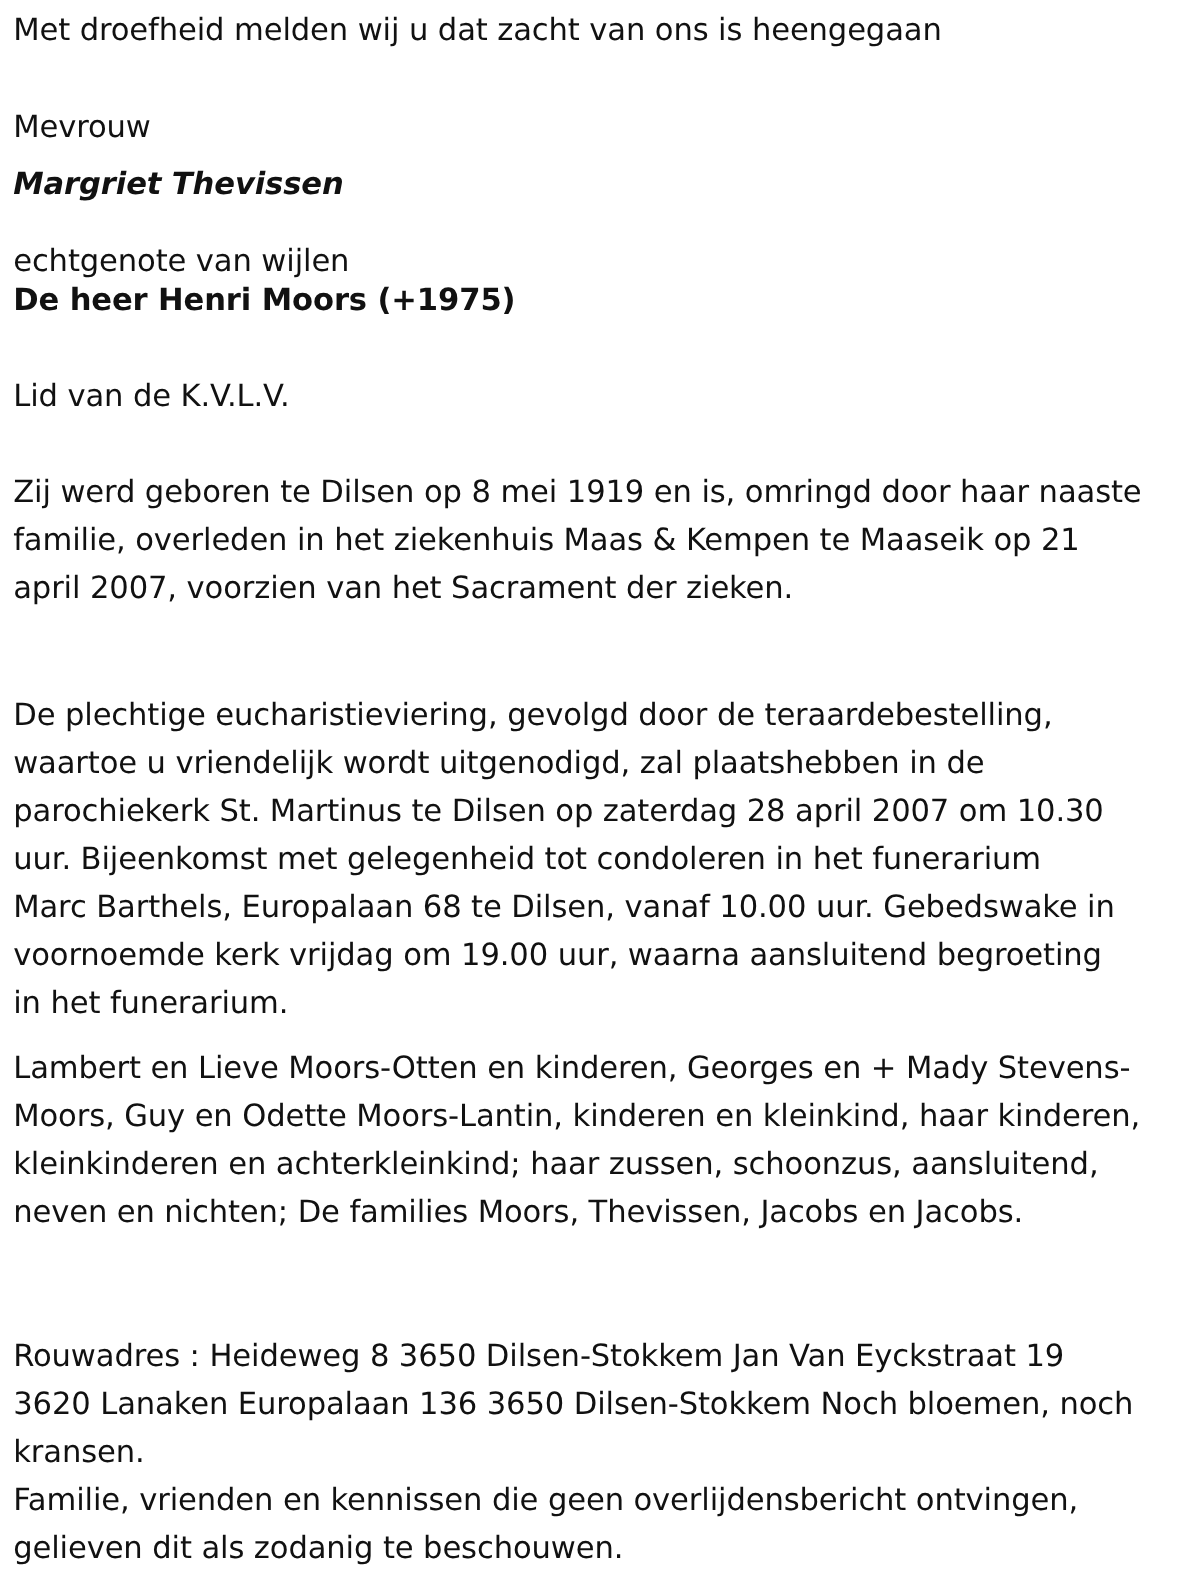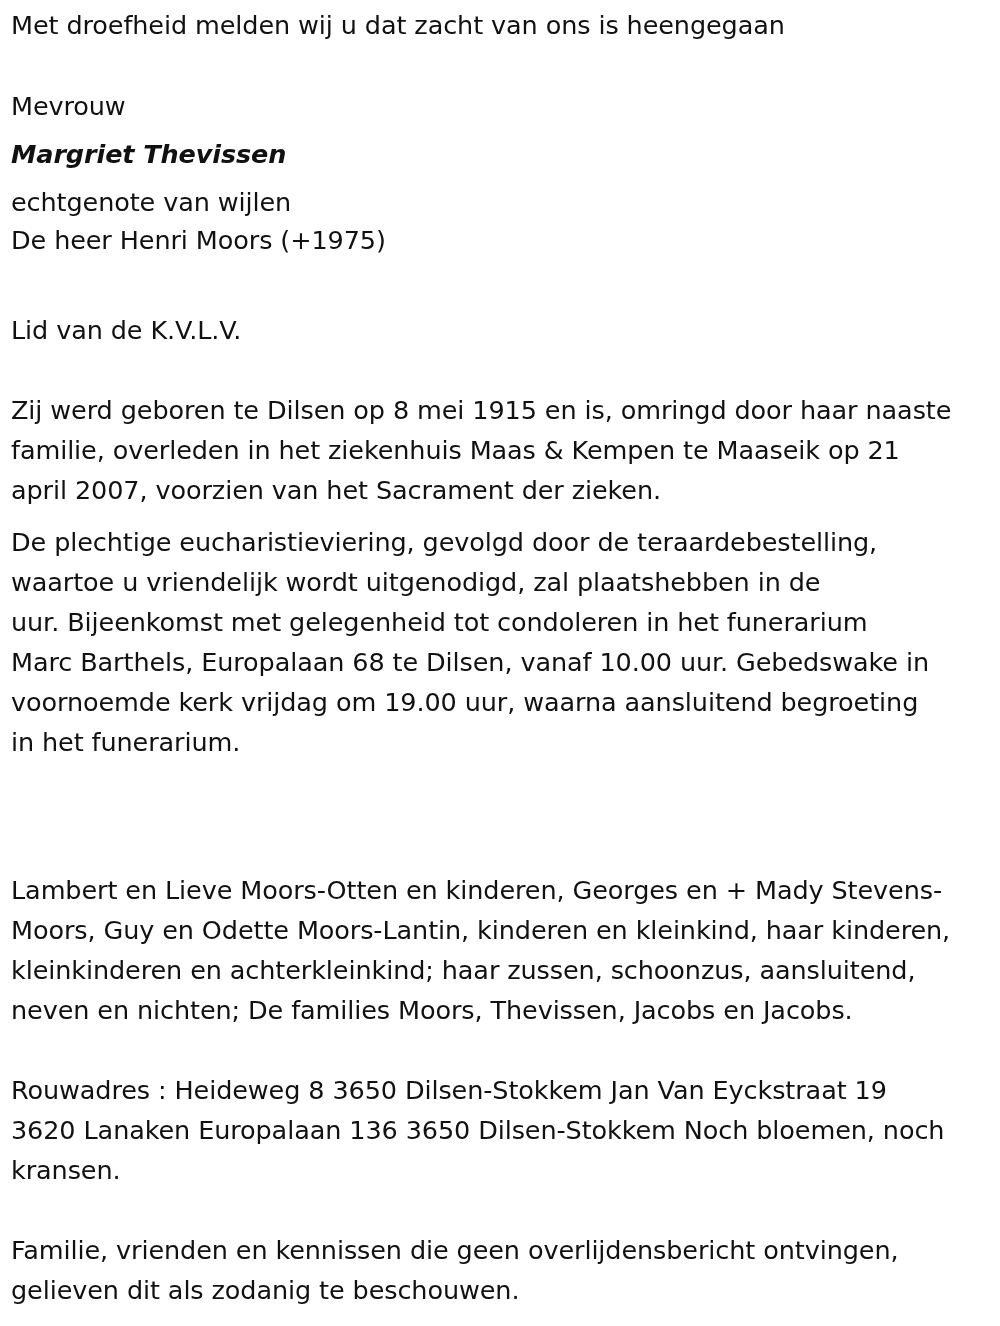--- a/index.html
+++ b/index.html
@@ -17,48 +17,49 @@
     .bold { font-weight: bold; }
   </style>
 </head>
 <body>
 
 <div class="doc">
   <div class="line" style="top:5px;">Met droefheid melden wij u dat zacht van ons is heengegaan</div>
 
   <div class="line" style="top:86px;">Mevrouw</div>
   <div class="line bold" style="top:134px;font-style:italic;">Margriet Thevissen</div>
-  <div class="line" style="top:182px;text-align:center;">echtgenote van wijlen</div>
-  <div class="line" style="top:220px;">De heer Henri Moors (+1975)</div>
+  <div class="line" style="top:198px;text-align:center;">echtgenote van wijlen</div>
+  <div class="line" style="top:230px;font-weight:bold;">De heer Henri Moors (+1975)</div>
 
   <div class="line" style="top:310px;">Lid van de K.V.L.V.</div>
 
   <div class="para" style="top:390px;">
-    <p>Zij werd geboren te Dilsen op 8 mei 1915 en is, omringd door haar naaste</p>
+    <p>Zij werd geboren te Dilsen op 8 mei 1919 en is, omringd door haar naaste</p>
     <p>familie, overleden in het ziekenhuis Maas &amp; Kempen te Maaseik op 21</p>
     <p>april 2007, voorzien van het Sacrament der zieken.</p>
   </div>
 
-  <div class="para" style="top:522px;">
+  <div class="para" style="top:576px;">
     <p>De plechtige eucharistieviering, gevolgd door de teraardebestelling,</p>
     <p>waartoe u vriendelijk wordt uitgenodigd, zal plaatshebben in de</p>
+    <p>parochiekerk St. Martinus te Dilsen op zaterdag 28 april 2007 om 10.30</p>
     <p>uur. Bijeenkomst met gelegenheid tot condoleren in het funerarium</p>
     <p>Marc Barthels, Europalaan 68 te Dilsen, vanaf 10.00 uur. Gebedswake in</p>
     <p>voornoemde kerk vrijdag om 19.00 uur, waarna aansluitend begroeting</p>
     <p>in het funerarium.</p>
   </div>
 
   <div class="para" style="top:870px;">
     <p>Lambert en Lieve Moors-Otten en kinderen, Georges en + Mady Stevens-</p>
     <p>Moors, Guy en Odette Moors-Lantin, kinderen en kleinkind, haar kinderen,</p>
     <p>kleinkinderen en achterkleinkind; haar zussen, schoonzus, aansluitend,</p>
     <p>neven en nichten; De families Moors, Thevissen, Jacobs en Jacobs.</p>
   </div>
 
-  <div class="para" style="top:1070px;">
+  <div class="para" style="top:1110px;">
     <p>Rouwadres : Heideweg 8 3650 Dilsen-Stokkem Jan Van Eyckstraat 19</p>
     <p>3620 Lanaken Europalaan 136 3650 Dilsen-Stokkem Noch bloemen, noch</p>
     <p>kransen.</p>
   </div>
 
   <div class="para" style="top:1230px;">
     <p>Familie, vrienden en kennissen die geen overlijdensbericht ontvingen,</p>
     <p>gelieven dit als zodanig te beschouwen.</p>
   </div>
 </div>

